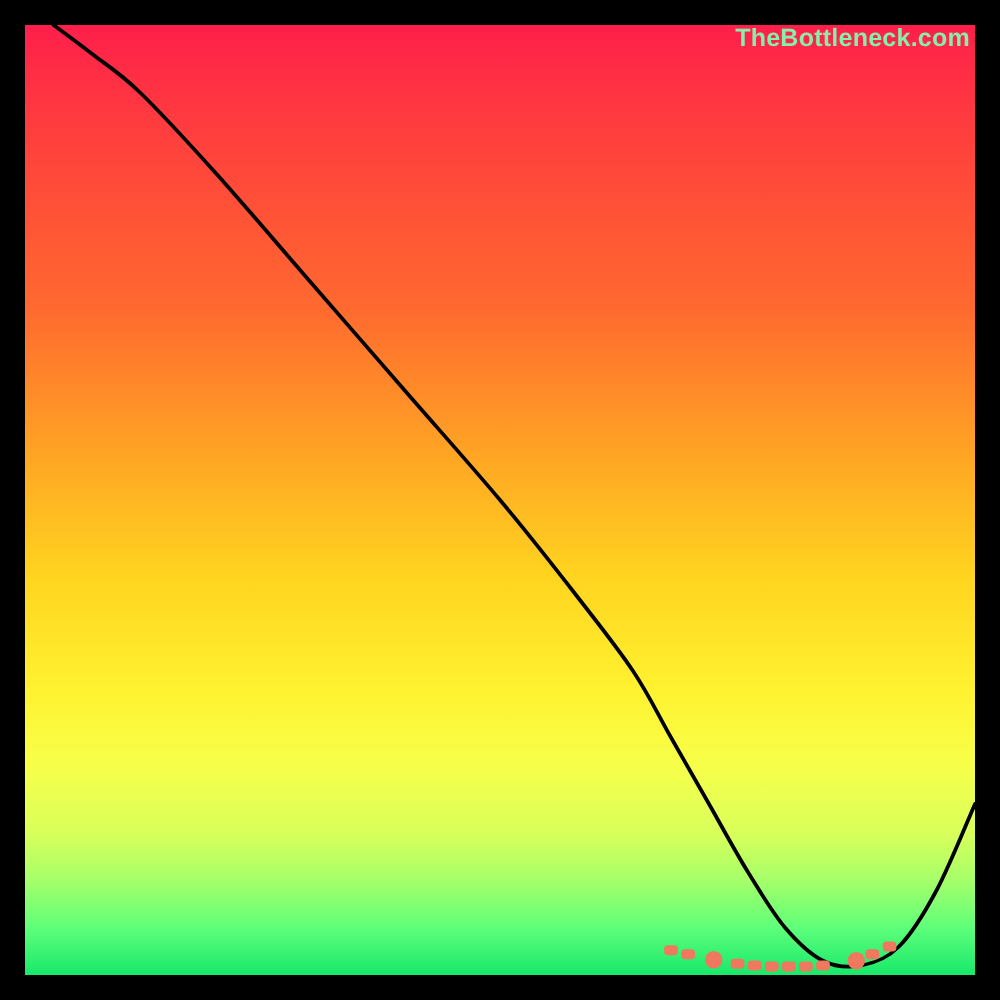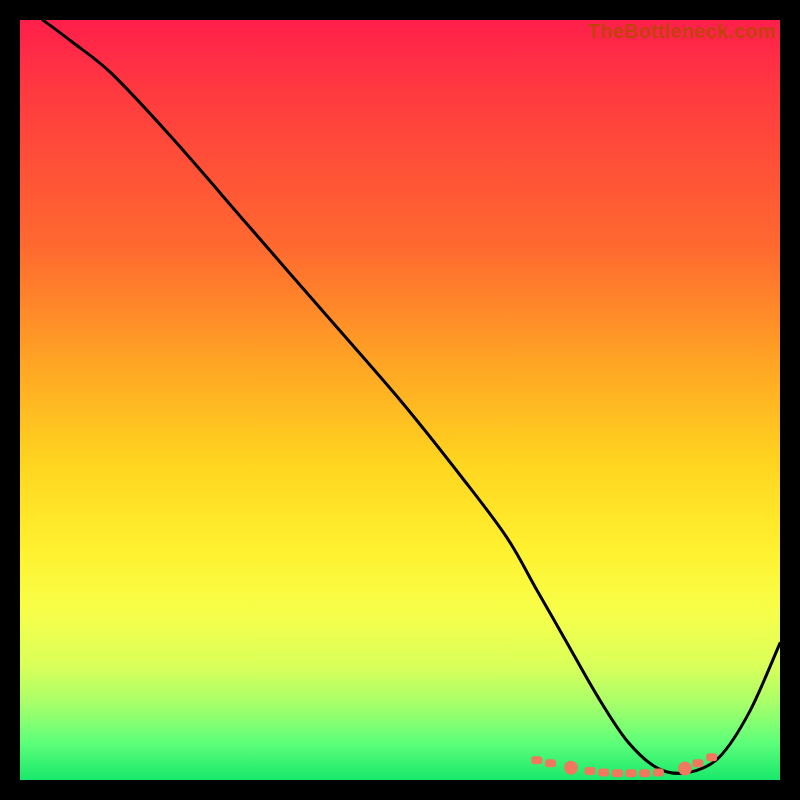--- a/index.html
+++ b/index.html
@@ -39,21 +39,21 @@
       #5fff7a 95%,
       #18e86b 100%
     );
   }
   .watermark {
     position: absolute;
     right: 4px;
     top: 0px;
     font-size: 20px;
     font-weight: 600;
-    color: #c2410c;
+    color: #86efac;
     letter-spacing: 0.2px;
   }
   svg.curve {
     position: absolute;
     left: 0;
     top: 0;
     width: 760px;
     height: 760px;
   }
   .curve-path {

